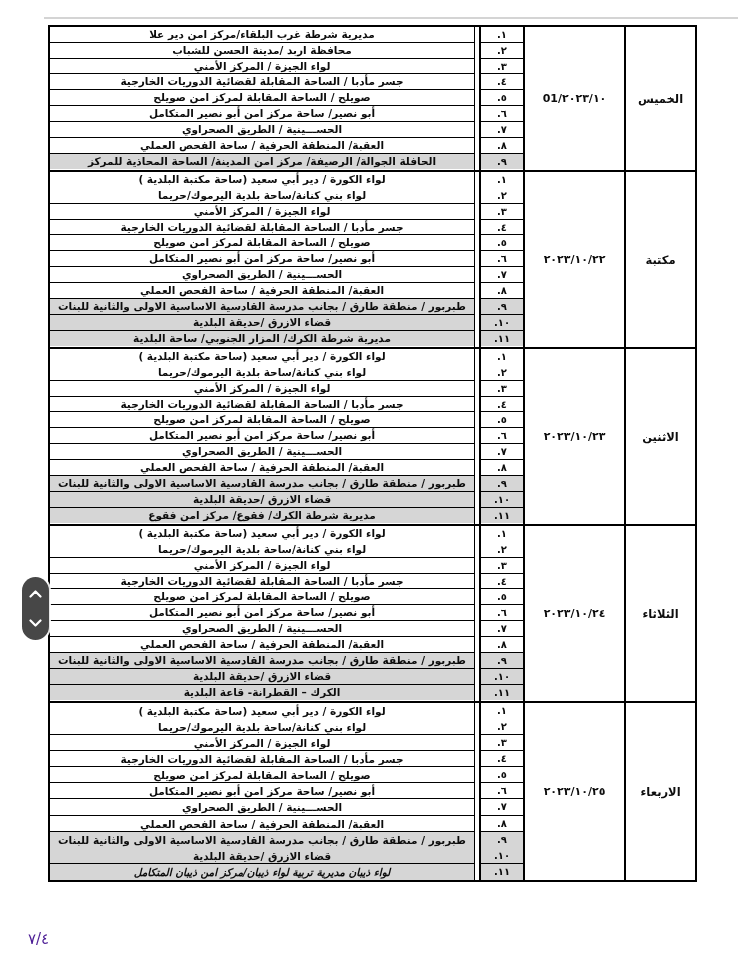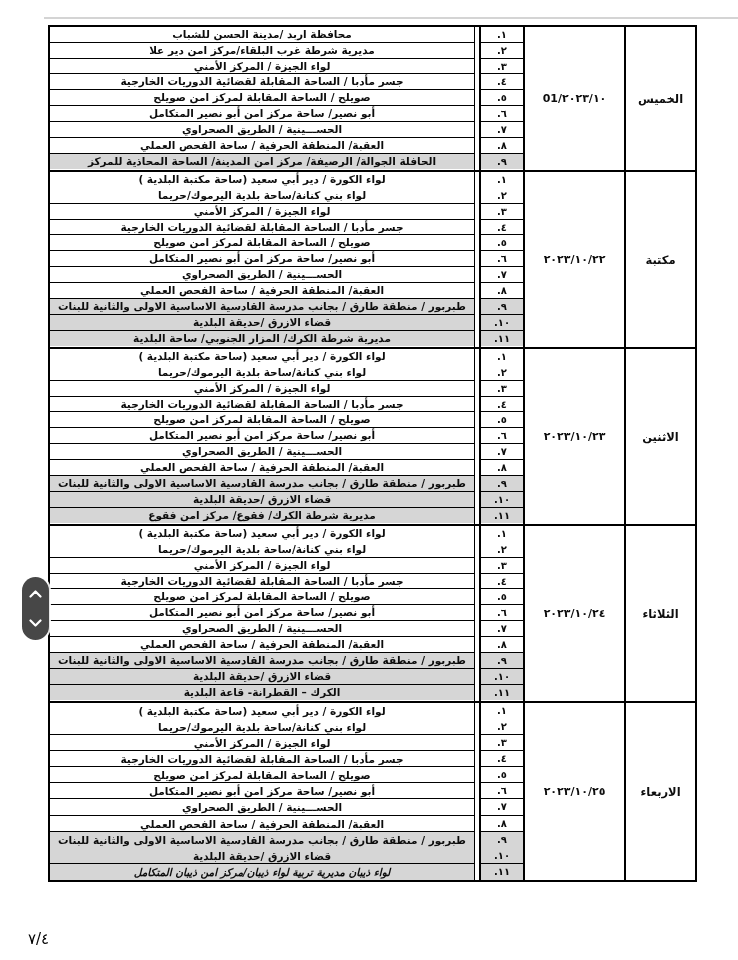--- a/index.html
+++ b/index.html
@@ -44,21 +44,21 @@
     border-bottom:1px solid #000;box-sizing:border-box;overflow:hidden;
   }
   .seg.gray{background:#d6d6d6;}
   .line{
     text-align:center;font-weight:bold;font-size:10.5px;
     white-space:nowrap;overflow:hidden;
   }
   .num-line{direction:ltr;font-size:10px;}
   .page-number{
     position:absolute;left:28px;top:930px;
-    direction:ltr;font-size:15px;color:#000000;letter-spacing:1px;
+    direction:ltr;font-size:15px;color:#4c1d95;letter-spacing:1px;
   }
   .scroll-widget{
     position:absolute;left:22px;top:577px;width:27px;height:63px;
     background:#474747;border-radius:14px;
     box-shadow:0 0 0 2px rgba(255,255,255,.9);
     display:flex;flex-direction:column;justify-content:space-evenly;align-items:center;
   }
   .scroll-btn{
     width:27px;height:22px;display:flex;align-items:center;justify-content:center;
     cursor:pointer;background:transparent;border:none;padding:0;
@@ -98,24 +98,24 @@
         </div>
         <div class="seg" style="height: 15.8333px;">
           <div class="line num-line" style="line-height: 15.8333px; height: 15.8333px;">.٨</div>
         </div>
         <div class="seg gray" style="border-bottom: none; height: 15.8333px;">
           <div class="line num-line" style="line-height: 15.8333px; height: 15.8333px;">.٩</div>
         </div>
       </div>
       <div class="col-locs">
         <div class="seg" style="height: 15.8333px;">
+          <div class="line" style="line-height: 15.8333px; height: 15.8333px;">مديرية شرطة غرب البلقاء/مركز امن دير علا</div>
+        </div>
+        <div class="seg" style="height: 15.8333px;">
           <div class="line" style="line-height: 15.8333px; height: 15.8333px;">محافظة اربد /مدينة الحسن للشباب</div>
-        </div>
-        <div class="seg" style="height: 15.8333px;">
-          <div class="line" style="line-height: 15.8333px; height: 15.8333px;">مديرية شرطة غرب البلقاء/مركز امن دير علا</div>
         </div>
         <div class="seg" style="height: 15.8333px;">
           <div class="line" style="line-height: 15.8333px; height: 15.8333px;">لواء الجيزة / المركز الأمني</div>
         </div>
         <div class="seg" style="height: 15.8333px;">
           <div class="line" style="line-height: 15.8333px; height: 15.8333px;">جسر مأدبا / الساحة المقابلة لقضائية الدوريات الخارجية</div>
         </div>
         <div class="seg" style="height: 15.8333px;">
           <div class="line" style="line-height: 15.8333px; height: 15.8333px;">صويلح / الساحة المقابلة لمركز امن صويلح</div>
         </div>

